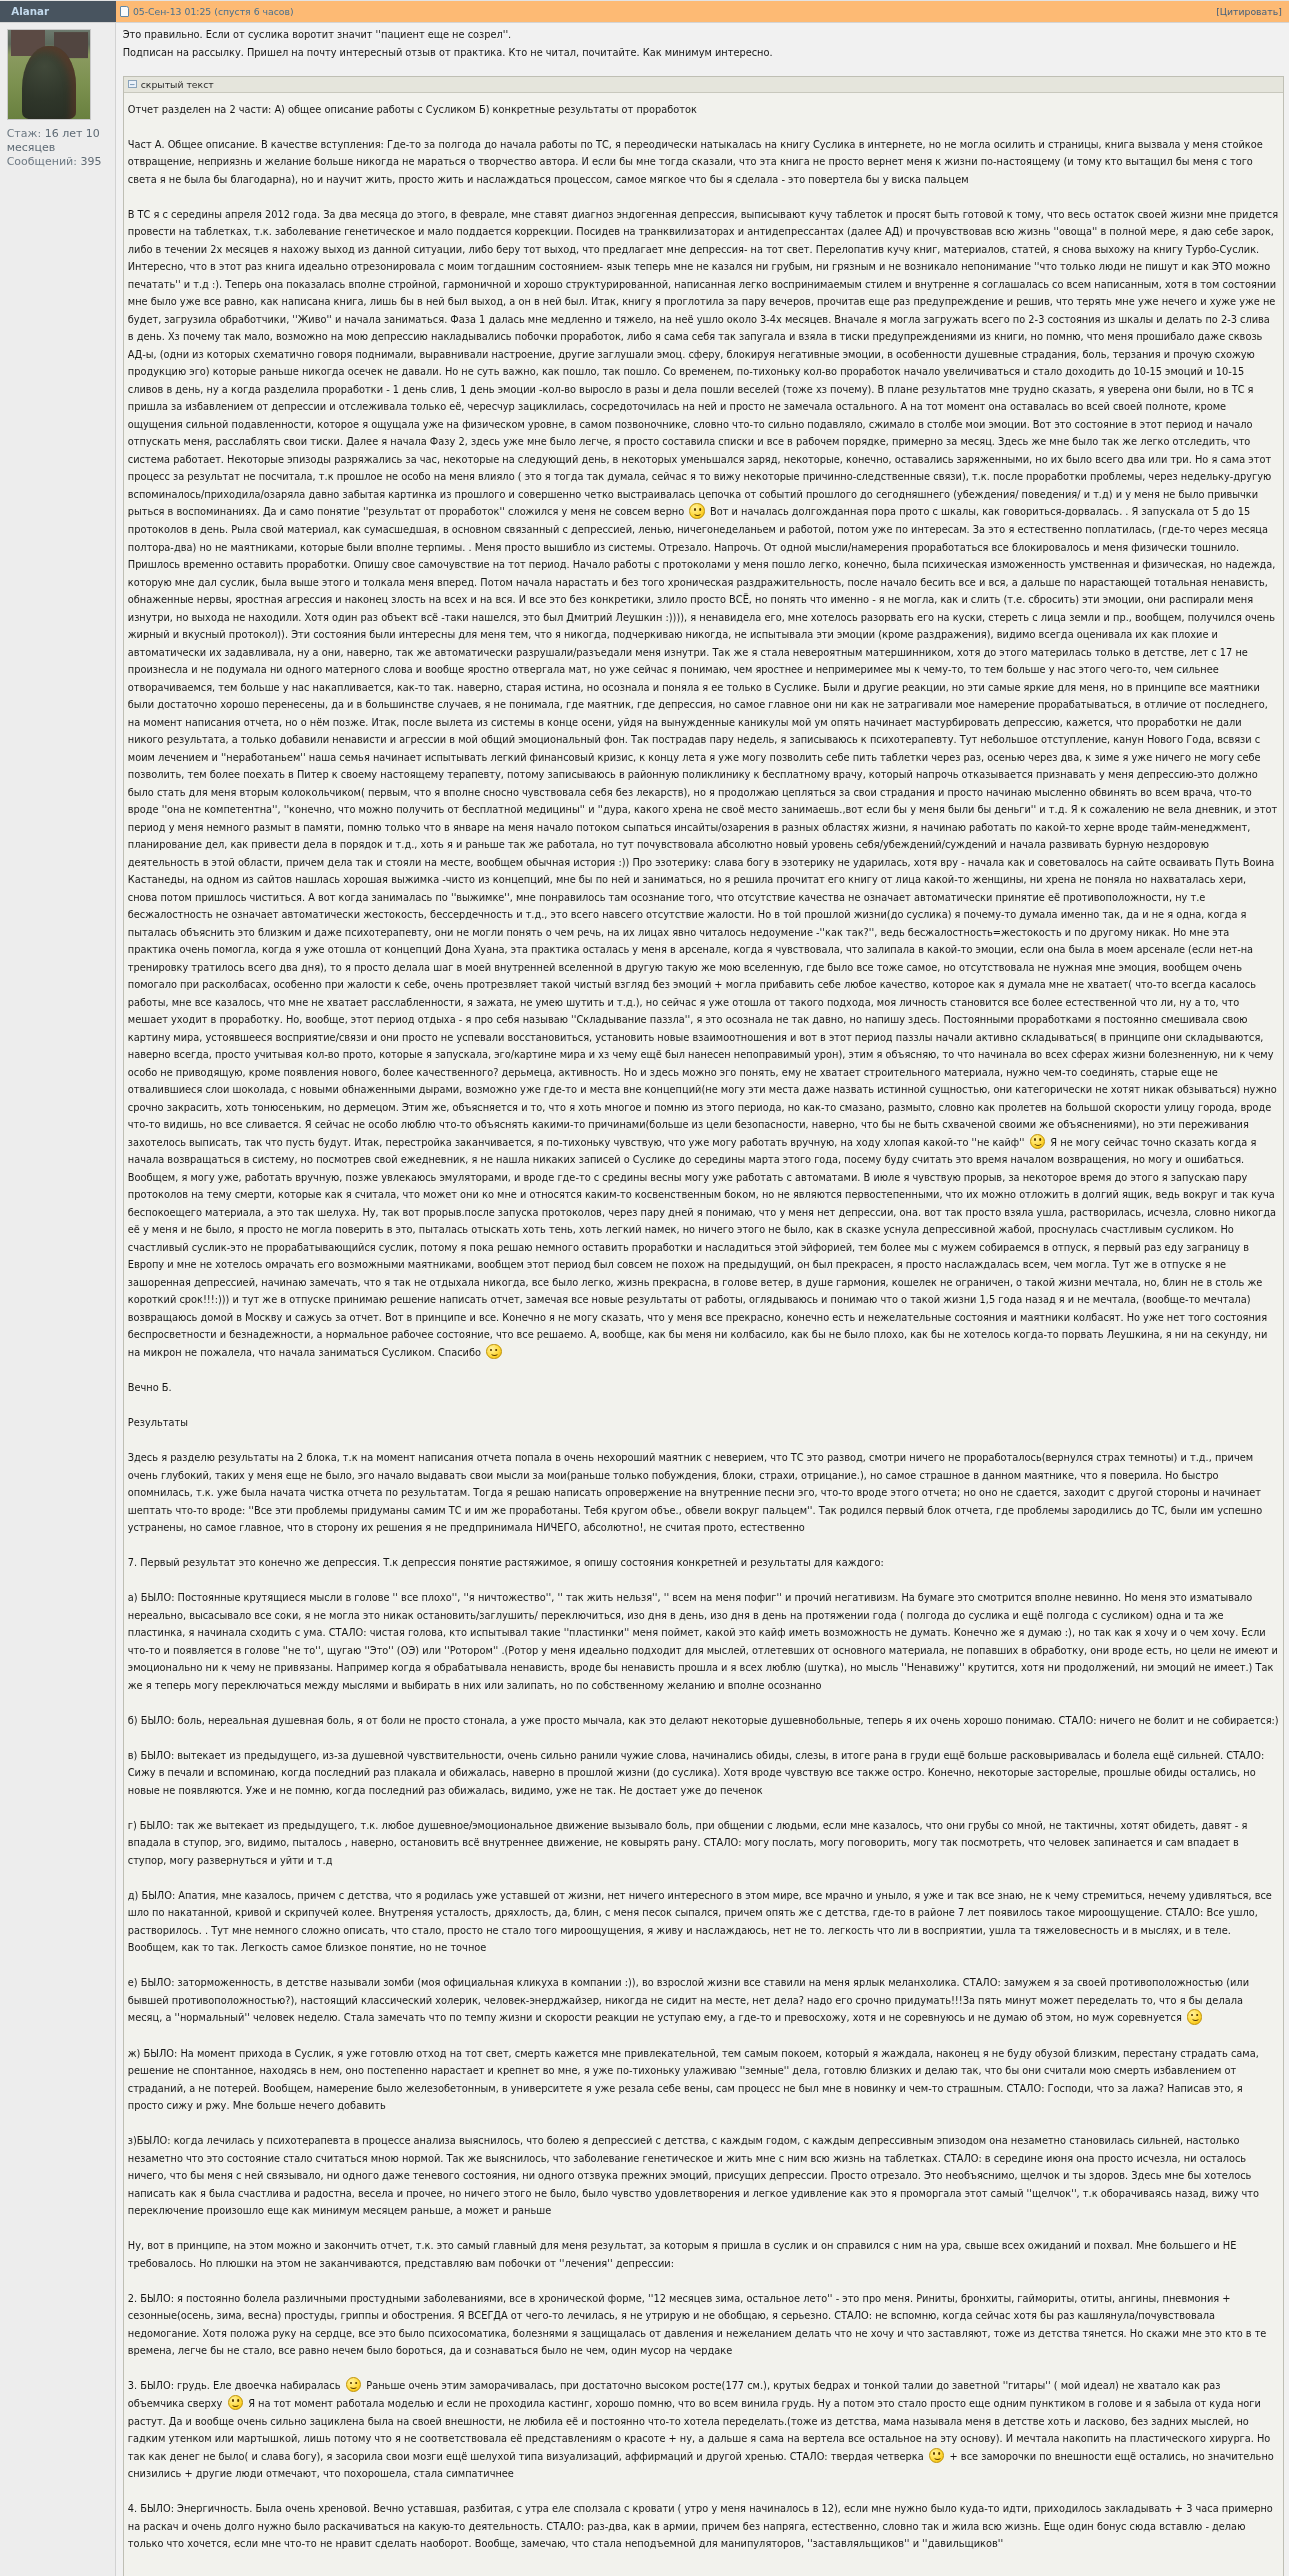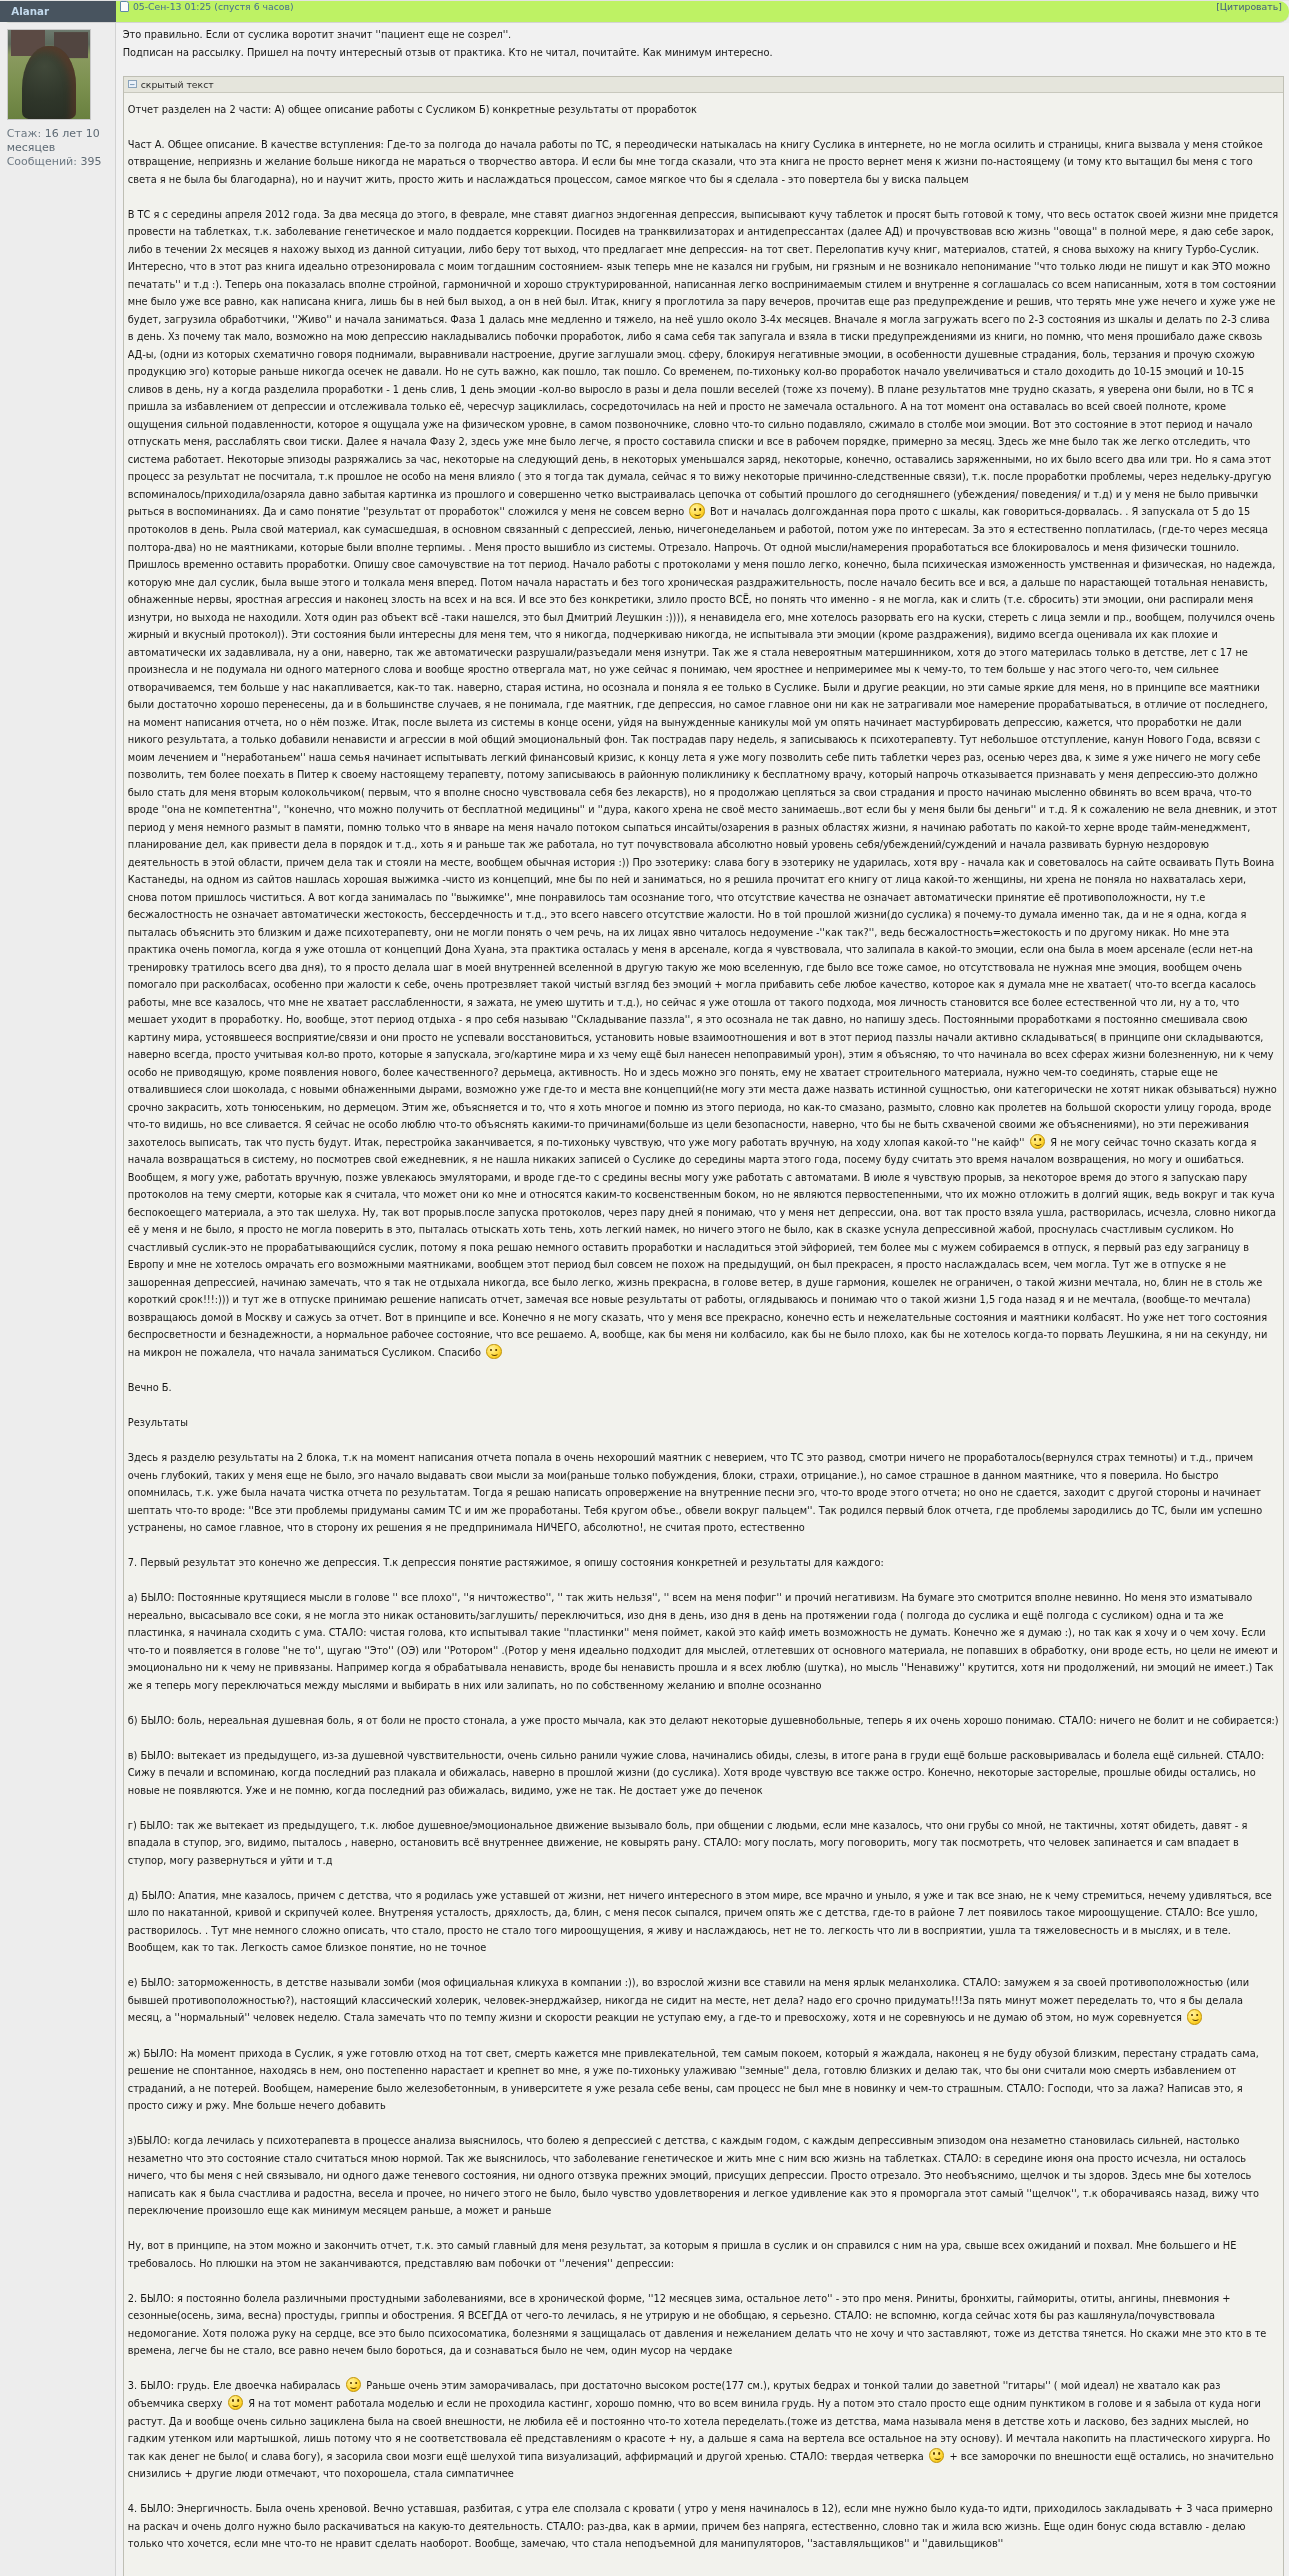--- a/index.html
+++ b/index.html
@@ -1,21 +1,21 @@
 <!DOCTYPE html>
 <html style="font-size:8.2px"><head>
 <meta charset="utf-8">
 <style>
   html,body{margin:0;padding:0;background:#EDEDED;}
   body{width:1289px;font-family:"DejaVu Sans",sans-serif;color:#161616;}
   .page{width:1289px;height:3085px;overflow:hidden;background:#EDEDED;position:relative;border-top:0.5px solid #E3E3E3;}
   
-  .hdr-row{display:flex;height:21px;border-bottom:0.5px solid #D4D4D4;background:#bef264;border-radius:10px;}
+  .hdr-row{display:flex;height:21px;border-bottom:0.5px solid #D4D4D4;background:#fdba74;}
   .hdr-left{width:116px;box-sizing:border-box;background:#48545F;color:#C2D9EC;font-weight:bold;font-size:10.3px;line-height:21px;padding-left:11.3px;flex:none;}
-  .hdr-right{flex:1;display:flex;padding:0 7.2px 0 4.1px;font-size:9.3px;}
+  .hdr-right{flex:1;display:flex;align-items:center;padding:0 7.2px 0 4.1px;font-size:9.3px;}
   .doc-icon{display:inline-block;width:7.2px;height:9.3px;background:#FBFBFB;border:0.5px solid #5E87A8;border-radius:1px 2.6px 1px 1px;margin-right:3.6px;flex:none;}
   .post-date{color:#47708F;white-space:nowrap;}
   .quote-link{margin-left:auto;color:#44607C;text-decoration:none;cursor:pointer;font-size:9.3px;}
   
   .main-row{display:flex;align-items:stretch;min-height:3063px;}
   .left-col{width:116px;box-sizing:border-box;background:#EDEDED;border-right:0.5px solid #D2D2D2;flex:none;padding:6.2px 0 0 6.7px;}
   .avatar{width:82px;height:89px;position:relative;overflow:hidden;border:0.5px solid #C9C9C9;background:linear-gradient(180deg,#6d7a6e 0%,#5d685c 16%,#8a9a60 28%,#7c9150 60%,#69803f 100%);}
   .avatar::before{content:"";position:absolute;left:3.1px;top:0;width:34px;height:26px;background:#5b4a44;box-shadow:43px 2.1px 0 #514540, 20.6px 9.3px 0 -7.2px #7a3f38;}
   .avatar::after{content:"";position:absolute;left:14.4px;top:15.5px;width:54px;height:73px;border-radius:48% 46% 12% 12%/58% 54% 10% 10%;background:radial-gradient(circle at 42% 28%,#41493a,#2f362a 55%,#272d23);box-shadow:inset -5.2px 5.2px 7.2px rgba(120,60,40,.45);}
   .stats{margin-top:7.2px;font-size:11px;line-height:14px;color:#6E7A84;}

